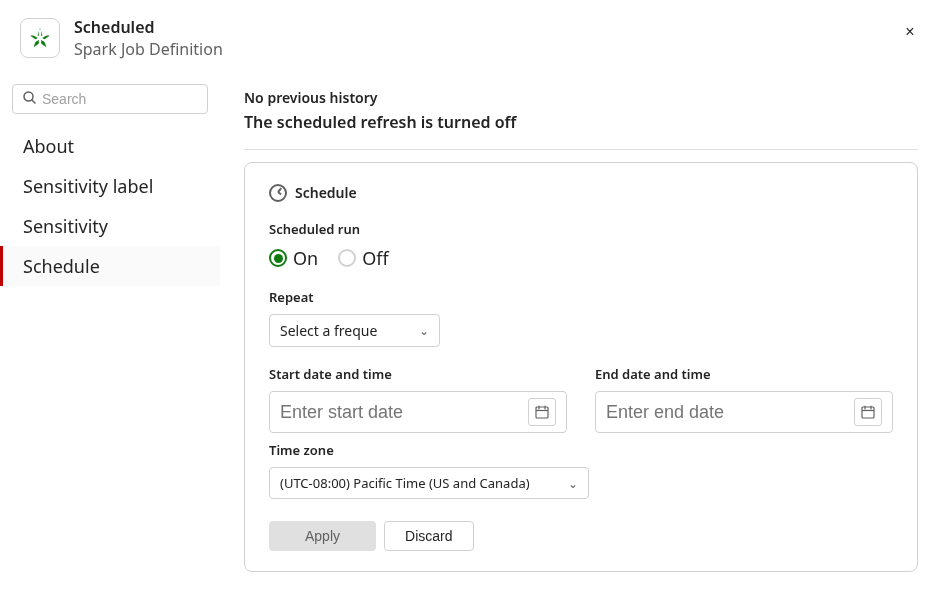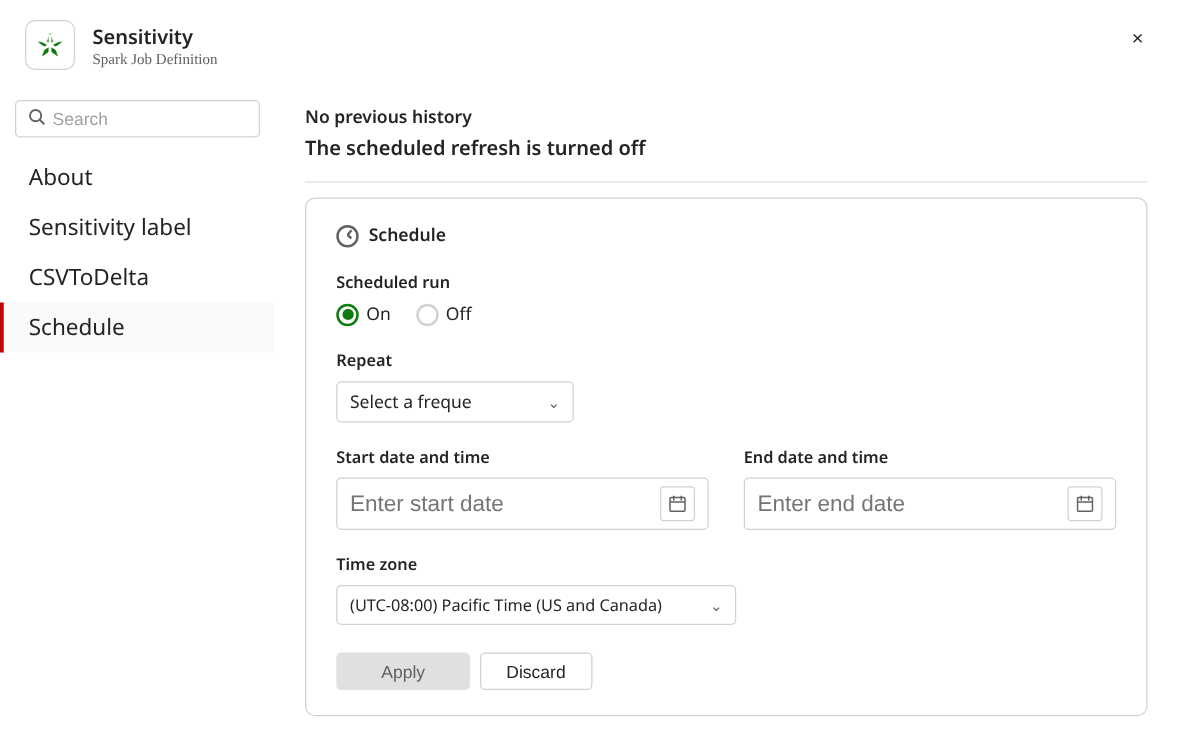--- a/index.html
+++ b/index.html
@@ -40,23 +40,22 @@
     .app-icon svg {
       width: 22px;
       height: 22px;
     }
     .header-text h1 {
       font-size: 16px;
       font-weight: 600;
       color: #242424;
     }
     .header-text p {
-      font-size: 12px;
+      font-size: 16px;
       color: #616161;
-      font-family: Liberation Serif, serif;
     }
     .close-btn {
       position: absolute;
       right: 16px;
       top: 16px;
       width: 32px;
       height: 32px;
       border: none;
       background: none;
       cursor: pointer;
@@ -190,21 +189,21 @@
     .radio-group {
       display: flex;
       gap: 20px;
       margin-bottom: 18px;
     }
     .radio-option {
       display: flex;
       align-items: center;
       gap: 6px;
       cursor: pointer;
-      font-size: 14px;
+      font-size: 18px;
       text-align: right;
     }
     .radio-outer {
       width: 18px;
       height: 18px;
       border-radius: 50%;
       border: 2px solid #d1d1d1;
       display: flex;
       align-items: center;
       justify-content: center;
@@ -223,35 +222,35 @@
     .repeat-section {
       margin-bottom: 18px;
     }
     .select-dropdown {
       display: flex;
       align-items: center;
       justify-content: space-between;
       border: 1.5px solid #d1d1d1;
       border-radius: 4px;
       padding: 6px 10px;
-      width: 190px;
+      width: 171px;
       cursor: pointer;
       font-size: 14px;
       color: #242424;
       background: #fff;
       text-align: right;
     }
     .chevron-down {
       font-size: 12px;
       color: #616161;
     }
     .date-row {
       display: flex;
       gap: 28px;
-      margin-bottom: 18px;
+      margin-bottom: 8px;
     }
     .date-field {
       flex: 1;
     }
     .date-input-wrapper {
       display: flex;
       align-items: center;
       border: 1.5px solid #d1d1d1;
       border-radius: 4px;
       padding: 6px 10px;
@@ -325,42 +324,42 @@
     <div class="app-icon">
       <svg viewBox="0 0 24 24" fill="none" xmlns="http://www.w3.org/2000/svg">
         <path d="M12 2L14.5 9.5H22L16 14L18.5 21.5L12 17L5.5 21.5L8 14L2 9.5H9.5L12 2Z" fill="#0f7b0f" stroke="#0f7b0f" stroke-width="0.5"></path>
 
         <line x1="12" y1="4" x2="12" y2="20" stroke="white" stroke-width="2.5" stroke-linecap="round"></line>
         <line x1="5" y1="8" x2="19" y2="16" stroke="white" stroke-width="2.5" stroke-linecap="round"></line>
         <line x1="19" y1="8" x2="5" y2="16" stroke="white" stroke-width="2.5" stroke-linecap="round"></line>
       </svg>
     </div>
     <div class="header-text">
-      <h1>Sensitivity</h1>
+      <h1>Scheduled</h1>
       <p>Spark Job Definition</p>
     </div>
     <button class="close-btn">×</button>
   </div>
 
   <div class="dialog-body">
 
     <nav class="sidebar">
       <div class="search-box">
         <span class="search-icon">
           <svg width="13" height="13" viewBox="0 0 13 13" fill="none">
             <circle cx="5.5" cy="5.5" r="4.5" stroke="#616161" stroke-width="1.5"></circle>
             <line x1="9" y1="9" x2="12" y2="12" stroke="#616161" stroke-width="1.5" stroke-linecap="round"></line>
           </svg>
         </span>
         <input class="search-input" type="text" placeholder="Search" style="">
       </div>
 
       <div class="nav-item">About</div>
       <div class="nav-item">Sensitivity label</div>
-      <div class="nav-item">CSVToDelta</div>
+      <div class="nav-item">Sensitivity</div>
       <div class="nav-item active">Schedule</div>
     </nav>
 
     <div class="main-content">
       <div class="history-section">
         <div class="history-title">No previous history</div>
         <div class="history-subtitle">The scheduled refresh is turned off</div>
       </div>
       <hr class="divider">
 

